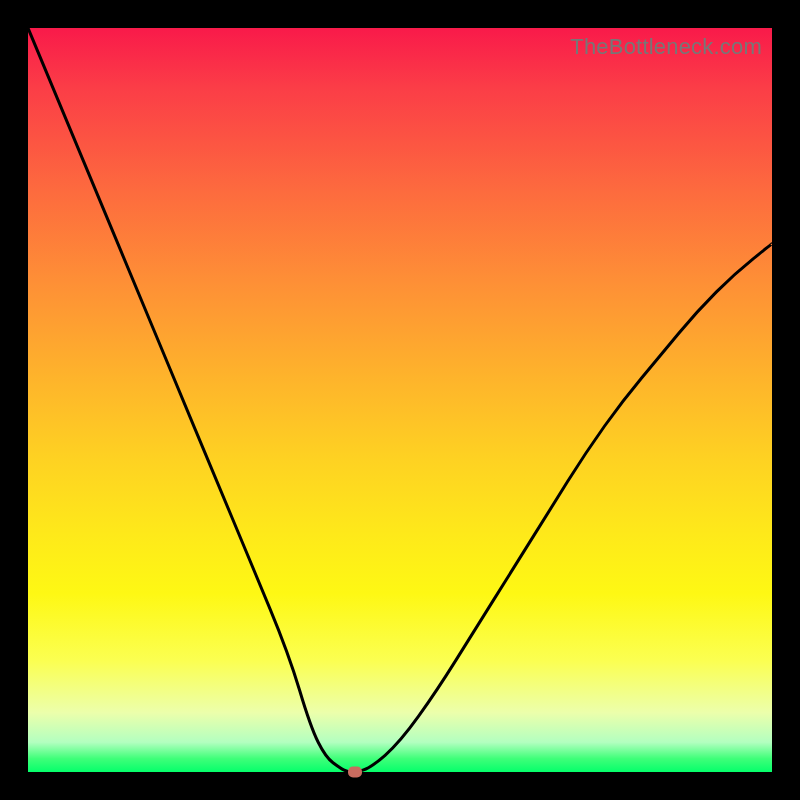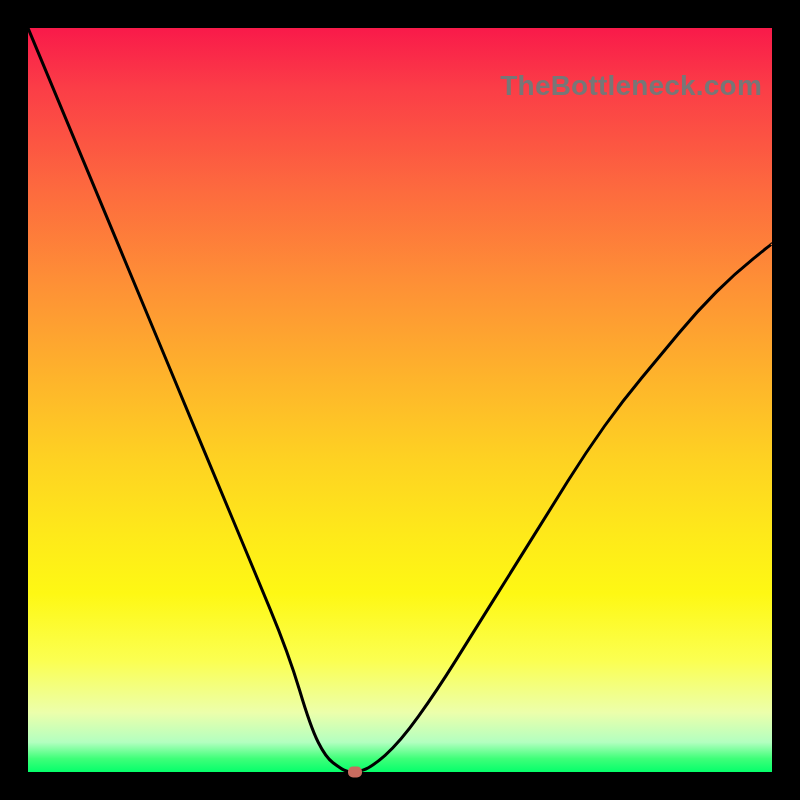--- a/index.html
+++ b/index.html
@@ -37,25 +37,24 @@
       #ecffab 92%,
       #b3ffc0 96%,
       #3fff79 98.2%,
       #05ff6b 100%);
   }
   .watermark {
     position: absolute;
     top: 6px;
     right: 10px;
     color: #777;
-    font-size: 28px;
-    font-weight: 700;
+    font-size: 22px;
+    font-weight: 400;
     letter-spacing: 0.2px;
     user-select: none;
-    margin-top: 36px;
   }
   svg.curve {
     position: absolute;
     left: 0;
     top: 0;
     width: 744px;
     height: 744px;
   }
   .marker {
     position: absolute;

